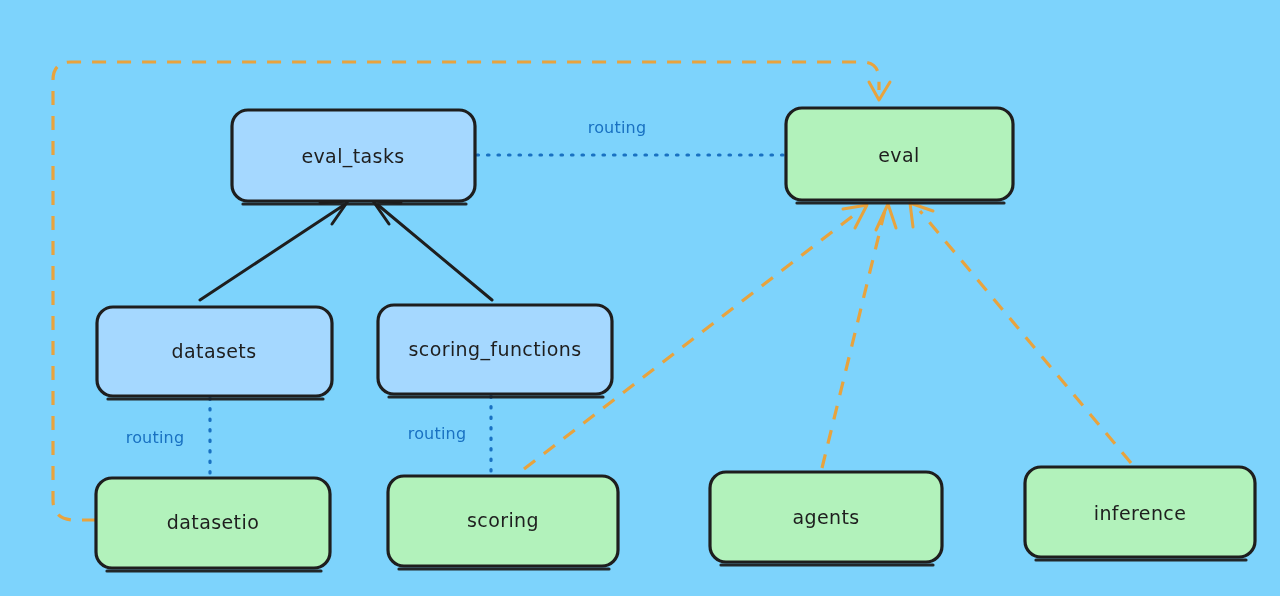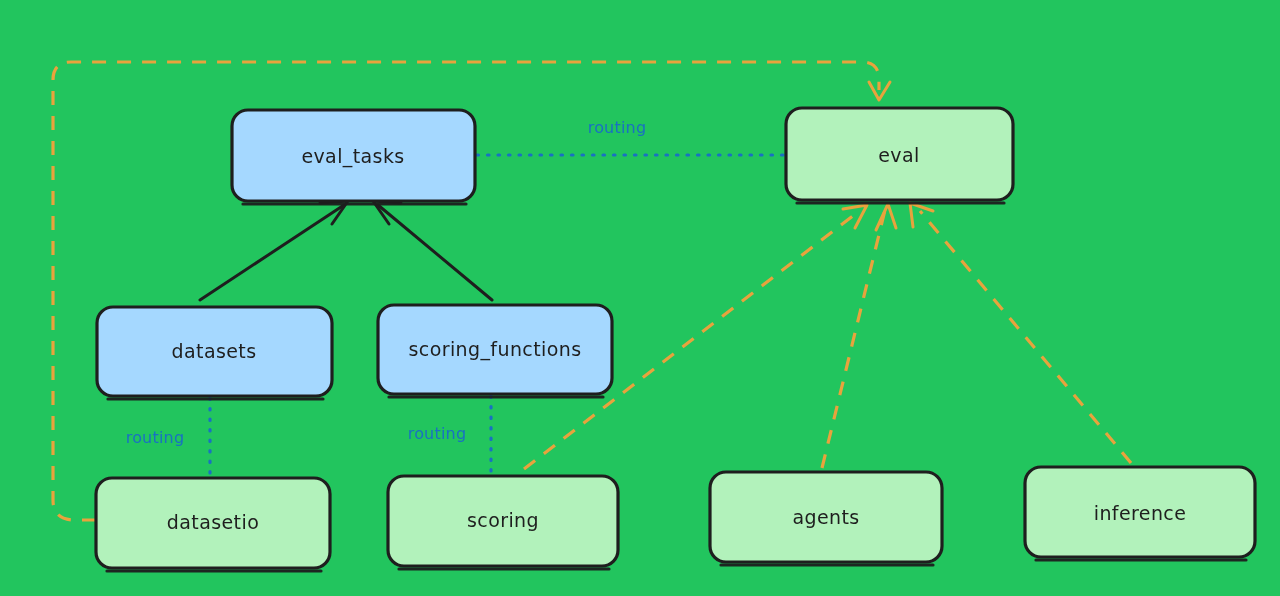--- a/index.html
+++ b/index.html
@@ -11,21 +11,21 @@
   body {
     width: 1280px;
     height: 596px;
     overflow: hidden;
     font-family: "DejaVu Sans", sans-serif;
   }
   #diagram-root {
     position: relative;
     width: 1280px;
     height: 596px;
-    background: #22c55e;
+    background: #7dd3fc;
   }
   svg.diagram-canvas {
     display: block;
     width: 1280px;
     height: 596px;
   }
   .node-shape {
     stroke: #1e1e1e;
     stroke-width: 3.2;
     stroke-linejoin: round;

